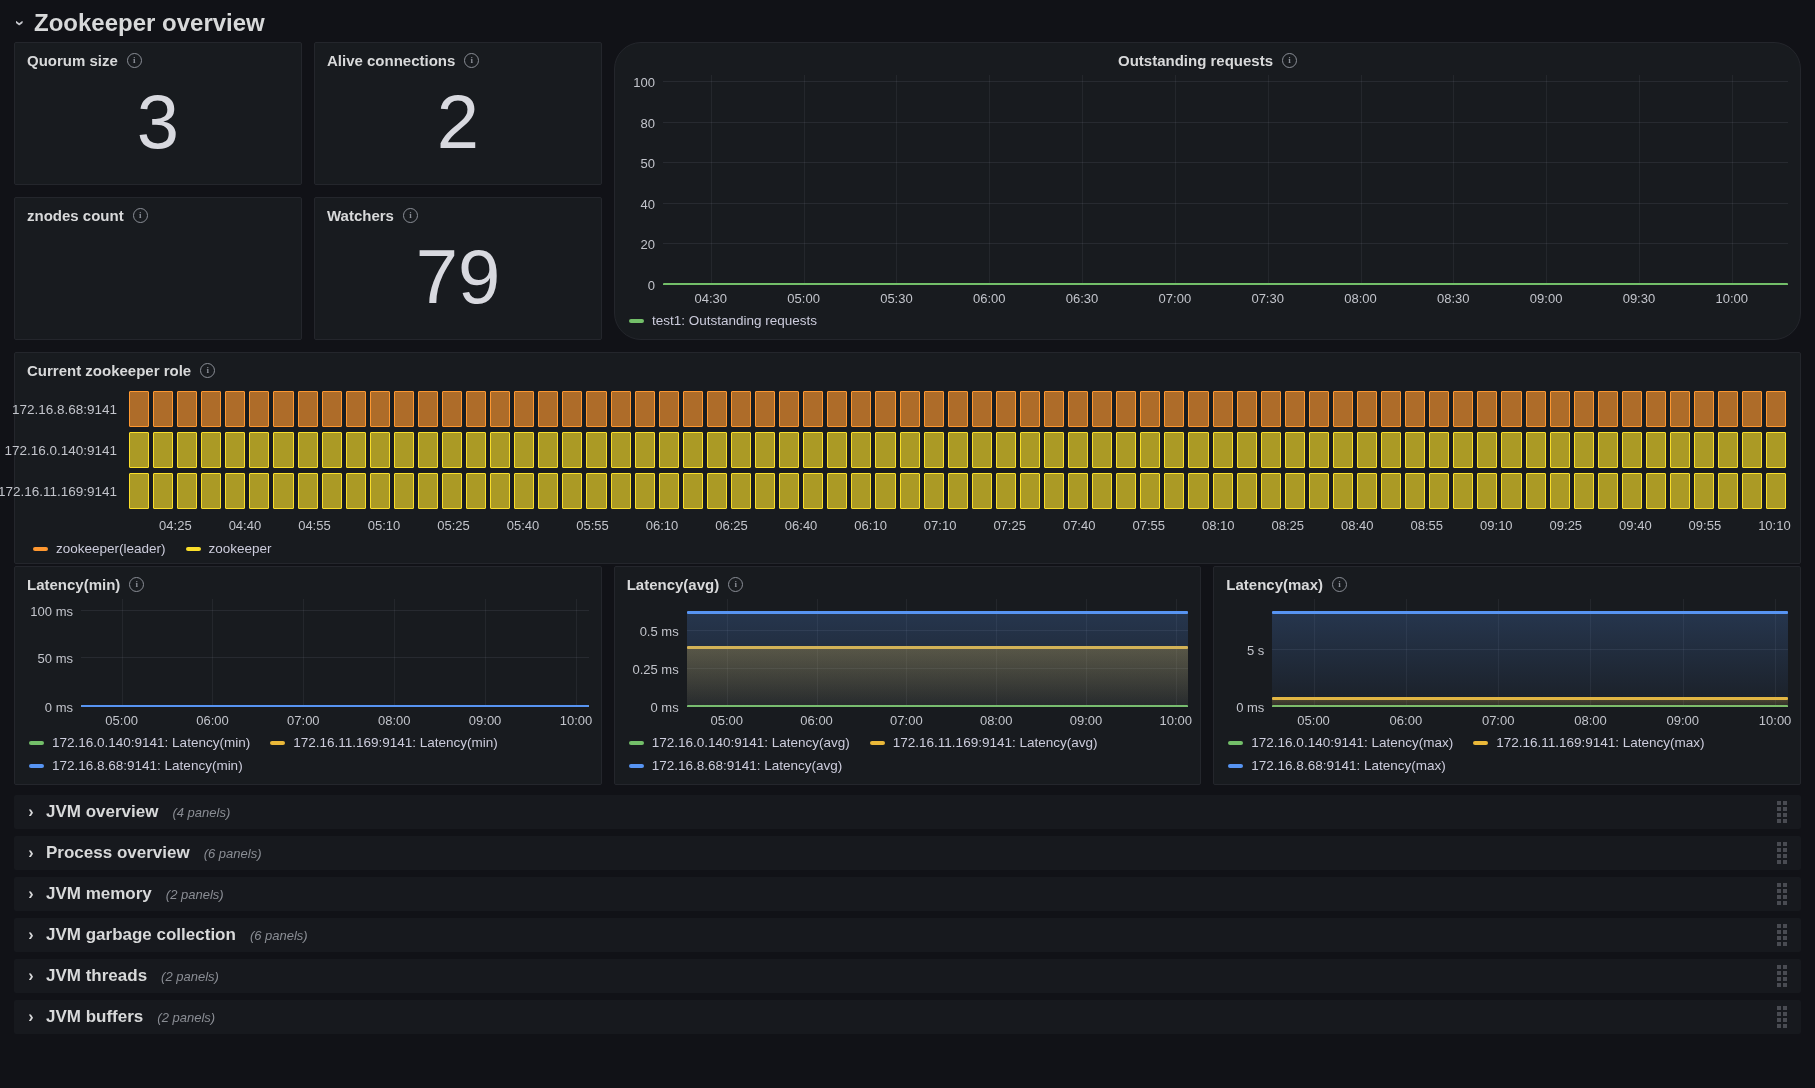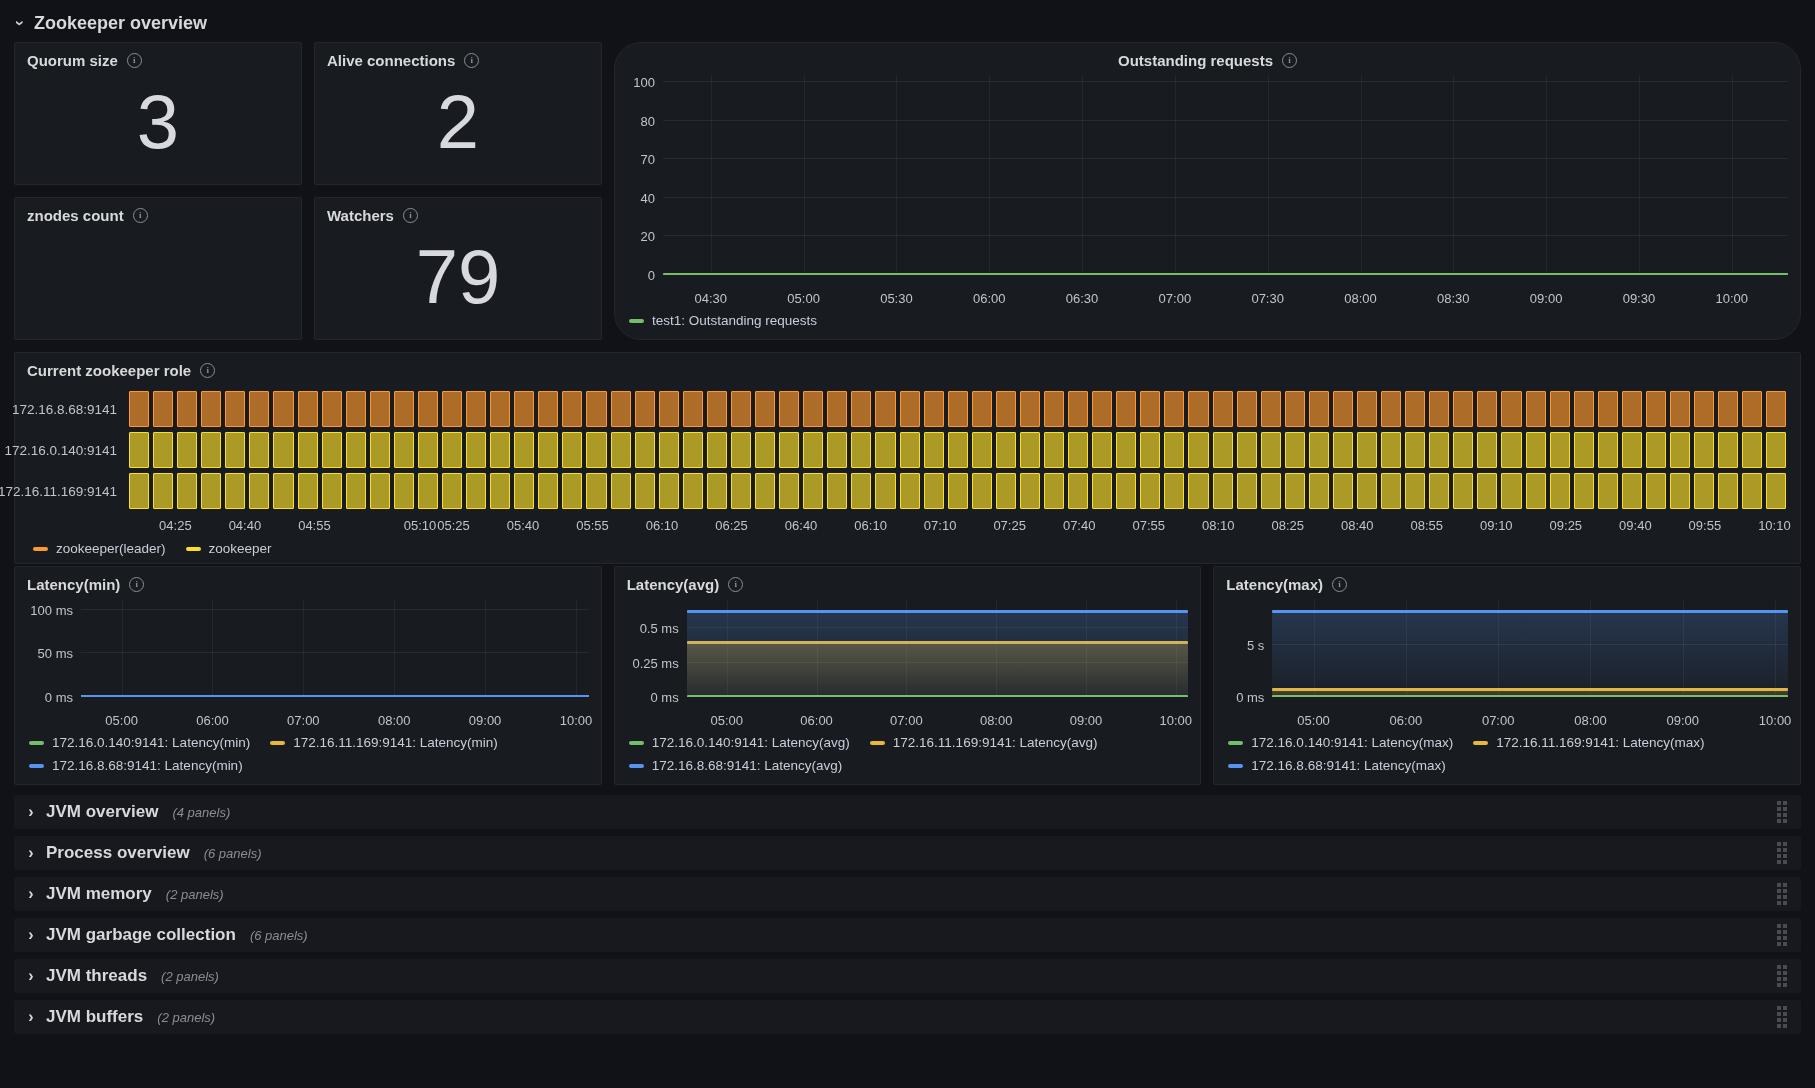--- a/index.html
+++ b/index.html
@@ -8,21 +8,21 @@
     background:#111217;
     font-family:"Liberation Sans", sans-serif;
     color:#ccccdc;
   }
   .dash { padding:8px 14px 0 14px; }
 
   
   .section-header { display:flex; align-items:center; gap:8px; height:30px; cursor:pointer; margin-bottom:4px; }
   .section-header .chev { color:#c7c8ce; font-size:17px; font-weight:700; width:12px; display:inline-block;
                           transform:rotate(90deg); line-height:12px; text-align:center; }
-  .section-title { font-size:18px; font-weight:700; color:#d8d9da; }
+  .section-title { font-size:24px; font-weight:700; color:#d8d9da; }
 
   
   .panel { background:#181b1f; border:1px solid #24262c; border-radius:2px; position:relative; display:flex; flex-direction:column; }
   .panel-header { display:flex; align-items:center; justify-content:center; gap:9px; height:30px; padding-top:4px; flex:none; }
   .panel-header.left { justify-content:flex-start; padding-left:12px; }
   .panel-title { font-size:15px; font-weight:700; color:#d8d9da; cursor:pointer; }
   .info-icon { width:15px; height:15px; border:1.5px solid #8a8e96; border-radius:50%; color:#8a8e96;
                font-size:9px; font-weight:700; display:inline-flex; align-items:center; justify-content:center;
                font-family:"Liberation Serif", serif; cursor:pointer; flex:none; }
 
@@ -35,21 +35,21 @@
   
   .ts-body { flex:1; display:flex; flex-direction:column; padding:2px 12px 6px 12px; min-height:0; }
   .plot-row { flex:1; display:flex; min-height:0; }
   .ylabels { position:relative; flex:none; }
   .ylabel { position:absolute; right:8px; font-size:13px; color:#c2c4cb; transform:translateY(50%); white-space:nowrap; }
   .plot { flex:1; position:relative; overflow:hidden; }
   .grid-h { position:absolute; left:0; right:0; height:1px; background:rgba(204,204,220,0.09); }
   .grid-v { position:absolute; top:0; bottom:0; width:1px; background:rgba(204,204,220,0.07); }
   .series-fill { position:absolute; left:0; right:0; bottom:0; }
   .series-line { position:absolute; left:0; right:0; height:3px; border-radius:1px; }
-  .xlabels { position:relative; height:21px; flex:none; margin-top:12px; }
+  .xlabels { position:relative; height:21px; flex:none; margin-top:2px; }
   .xlabel { position:absolute; top:4px; transform:translateX(-50%); font-size:13px; color:#c2c4cb; white-space:nowrap; }
   .legend { flex:none; display:flex; flex-wrap:wrap; column-gap:20px; row-gap:2px; padding:2px 0 2px 2px;align-items:flex-end; }
   .legend-item { display:flex; align-items:center; gap:8px; height:21px; cursor:pointer; }
   .legend-dash { width:15px; height:4px; border-radius:2px; flex:none; }
   .legend-label { font-size:13.5px; color:#ccccdc; white-space:nowrap; }
 
   
   .role-panel { margin-top:12px; height:212px; }
   .role-body { flex:1; display:flex; flex-direction:column; padding:8px 14px 4px 2px; }
   .role-row { display:flex; height:36px; margin-bottom:5px; }
@@ -108,21 +108,21 @@
       <div class="panel-header">
         <span class="panel-title">Outstanding requests</span>
         <span class="info-icon">i</span>
       </div>
       <div class="ts-body">
         <div class="plot-row">
           <div class="ylabels" id="outY" style="width:36px">
               <div class="ylabel" style="bottom: 0%;">0</div>
               <div class="ylabel" style="bottom: 19.3%;">20</div>
               <div class="ylabel" style="bottom: 38.6%;">40</div>
-              <div class="ylabel" style="bottom: 57.9%;">70</div>
+              <div class="ylabel" style="bottom: 57.9%;">50</div>
               <div class="ylabel" style="bottom: 77.2%;">80</div>
               <div class="ylabel" style="bottom: 96.5%;">100</div>
             </div>
           <div class="plot" id="outPlot">
               <div class="grid-h" style="bottom: 0%;"></div>
               <div class="grid-h" style="bottom: 19.3%;"></div>
               <div class="grid-h" style="bottom: 38.6%;"></div>
               <div class="grid-h" style="bottom: 57.9%;"></div>
               <div class="grid-h" style="bottom: 77.2%;"></div>
               <div class="grid-h" style="bottom: 96.5%;"></div>
@@ -407,21 +407,21 @@
               <div class="role-bar" style="border: 1.5px solid rgb(250, 222, 42); background: rgba(250, 222, 42, 0.65);"></div>
               <div class="role-bar" style="border: 1.5px solid rgb(250, 222, 42); background: rgba(250, 222, 42, 0.65);"></div>
               <div class="role-bar" style="border: 1.5px solid rgb(250, 222, 42); background: rgba(250, 222, 42, 0.65);"></div>
             </div>
           </div>
         </div>
       <div class="role-x" id="roleX">
           <div class="xlabel" style="left: 2.8%;">04:25</div>
           <div class="xlabel" style="left: 6.9957%;">04:40</div>
           <div class="xlabel" style="left: 11.1914%;">04:55</div>
-          <div class="xlabel" style="left: 15.3871%; margin-left: 36px;">05:10</div>
+          <div class="xlabel" style="left: 15.3871%;">05:10</div>
           <div class="xlabel" style="left: 19.5828%;">05:25</div>
           <div class="xlabel" style="left: 23.7785%;">05:40</div>
           <div class="xlabel" style="left: 27.9742%;">05:55</div>
           <div class="xlabel" style="left: 32.1699%;">06:10</div>
           <div class="xlabel" style="left: 36.3656%;">06:25</div>
           <div class="xlabel" style="left: 40.5613%;">06:40</div>
           <div class="xlabel" style="left: 44.757%;">06:10</div>
           <div class="xlabel" style="left: 48.9527%;">07:10</div>
           <div class="xlabel" style="left: 53.1484%;">07:25</div>
           <div class="xlabel" style="left: 57.3441%;">07:40</div>

